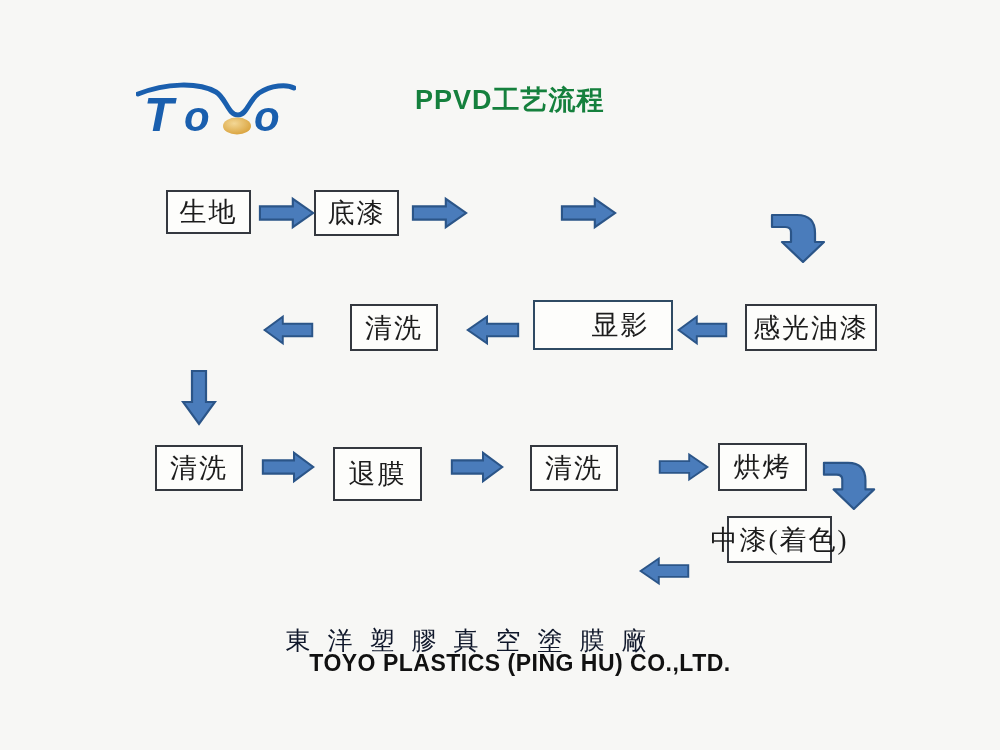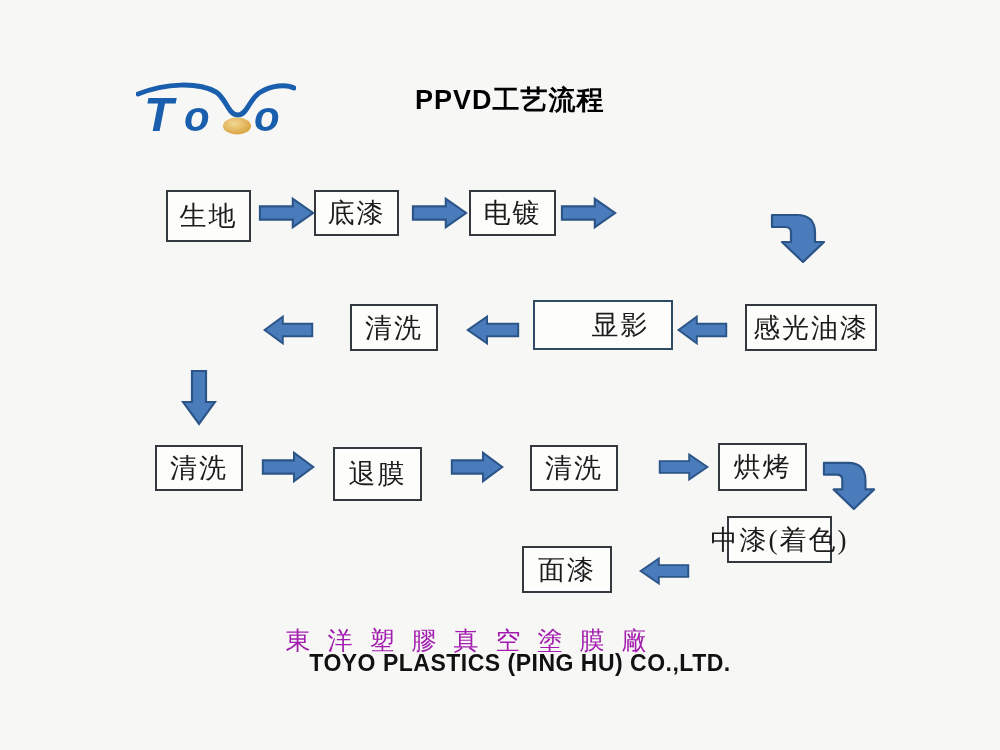--- a/index.html
+++ b/index.html
@@ -7,42 +7,42 @@
     position:relative;
     width:1000px;height:750px;
     margin:0 auto;
     background:#f7f7f5;
     border-bottom:1px solid #dcdcda;
     overflow:hidden;
     font-family:"Liberation Sans",sans-serif;
   }
   .title{
     position:absolute;left:415px;top:82px;
-    font-size:27px;font-weight:bold;color:#000000;
+    font-size:27px;font-weight:bold;color:#15803d;
     letter-spacing:1px;
     font-family:"Liberation Sans",sans-serif;
   }
   .box{
     position:absolute;
     box-sizing:border-box;
     background:#fdfdfb;
     border:2px solid #34383f;
     display:flex;align-items:center;justify-content:center;
     font-family:"Liberation Serif","DejaVu Serif",serif;
     font-size:27px;color:#1c1c1c;letter-spacing:2px;
     white-space:nowrap;
   }
   .box.blueedge{border-color:#2f4a63;padding-left:35px;}
   .arrow{position:absolute;display:block;}
   .logo{position:absolute;left:136px;top:78px;}
   .footer-cn{
     position:absolute;left:0;top:624px;width:932px;
     text-align:center;
     font-family:"Liberation Serif","DejaVu Serif",serif;
-    font-size:25px;color:#a21caf;
+    font-size:25px;color:#0f172a;
     letter-spacing:17px;padding-left:17px;box-sizing:border-box;
     white-space:nowrap;
   }
   .footer-en{
     position:absolute;left:0;top:650px;width:1000px;
     text-align:center;
     font-family:"Liberation Sans",sans-serif;
     font-size:23px;font-weight:bold;color:#111;
     letter-spacing:0.5px;white-space:nowrap;padding-left:20px;
   }
@@ -61,23 +61,22 @@
     </defs>
     <text x="8" y="53" font-family="Liberation Sans, sans-serif" font-size="48" font-weight="bold" font-style="italic" fill="#1a5fae">T</text>
     <text x="48" y="53" font-family="Liberation Sans, sans-serif" font-size="42" font-weight="bold" font-style="italic" fill="#1a5fae">o</text>
     <text x="118" y="53" font-family="Liberation Sans, sans-serif" font-size="42" font-weight="bold" font-style="italic" fill="#1a5fae">o</text>
     <path d="M2,16 C30,5 62,4 80,14 C90,20 92,37 102,37 C111,37 113,22 123,15 C135,7 151,6 158,10" fill="none" stroke="#1a5fae" stroke-width="5" stroke-linecap="round"></path>
     <ellipse cx="101" cy="48" rx="14" ry="8.5" fill="url(#goldg)"></ellipse>
   </svg>
 
   <div class="title">PPVD工艺流程</div>
 
-  <div class="box" style="left:166px;top:190px;width:85px;height:52px">生地</div>
+  <div class="box" style="left:166px;top:190px;width:85px;height:44px">生地</div>
   <div class="box" style="left:314px;top:190px;width:85px;height:46px">底漆</div>
-  <div class="box" style="left:469px;top:190px;width:87px;height:46px">电镀</div>
 
   <svg class="arrow" style="left:258px;top:196px" width="58" height="34" viewBox="0 0 60 36" preserveAspectRatio="none">
     <path d="M2,11 L36,11 L36,3 L57,18 L36,33 L36,25 L2,25 Z" fill="#4a7cbb" stroke="#2b5588" stroke-width="2.2"></path>
   </svg>
   <svg class="arrow" style="left:411px;top:196px" width="58" height="34" viewBox="0 0 60 36" preserveAspectRatio="none">
     <path d="M2,11 L36,11 L36,3 L57,18 L36,33 L36,25 L2,25 Z" fill="#4a7cbb" stroke="#2b5588" stroke-width="2.2"></path>
   </svg>
   <svg class="arrow" style="left:560px;top:196px" width="58" height="34" viewBox="0 0 60 36" preserveAspectRatio="none">
     <path d="M2,11 L36,11 L36,3 L57,18 L36,33 L36,25 L2,25 Z" fill="#4a7cbb" stroke="#2b5588" stroke-width="2.2"></path>
   </svg>
@@ -116,21 +115,20 @@
     <path d="M2,11 L36,11 L36,3 L57,18 L36,33 L36,25 L2,25 Z" fill="#4a7cbb" stroke="#2b5588" stroke-width="2.2"></path>
   </svg>
   <svg class="arrow" style="left:658px;top:452px" width="52" height="30" viewBox="0 0 60 36" preserveAspectRatio="none">
     <path d="M2,11 L36,11 L36,3 L57,18 L36,33 L36,25 L2,25 Z" fill="#4a7cbb" stroke="#2b5588" stroke-width="2.2"></path>
   </svg>
 
   <svg class="arrow" style="left:822px;top:456px" width="56" height="54" viewBox="0 0 58 55" preserveAspectRatio="none">
     <path d="M2,7 L27,7 Q45,7 45,25 L45,34 L54,34 L33,54 L12,34 L21,34 L21,24 Q21,19 15,19 L2,19 Z" fill="#4a7cbb" stroke="#2b5588" stroke-width="2.2" stroke-linejoin="round"></path>
   </svg>
 
-  <div class="box" style="left:522px;top:546px;width:90px;height:47px">面漆</div>
   <div class="box" style="left:727px;top:516px;width:105px;height:47px">中漆(着色)</div>
 
   <svg class="arrow" style="left:638px;top:556px" width="52" height="30" viewBox="0 0 60 36" preserveAspectRatio="none">
     <path d="M58,11 L24,11 L24,3 L3,18 L24,33 L24,25 L58,25 Z" fill="#4a7cbb" stroke="#2b5588" stroke-width="2.2"></path>
   </svg>
 
   <div class="footer-cn">東洋塑膠真空塗膜廠</div>
   <div class="footer-en">TOYO PLASTICS (PING HU) CO.,LTD.</div>
 
 </div>

